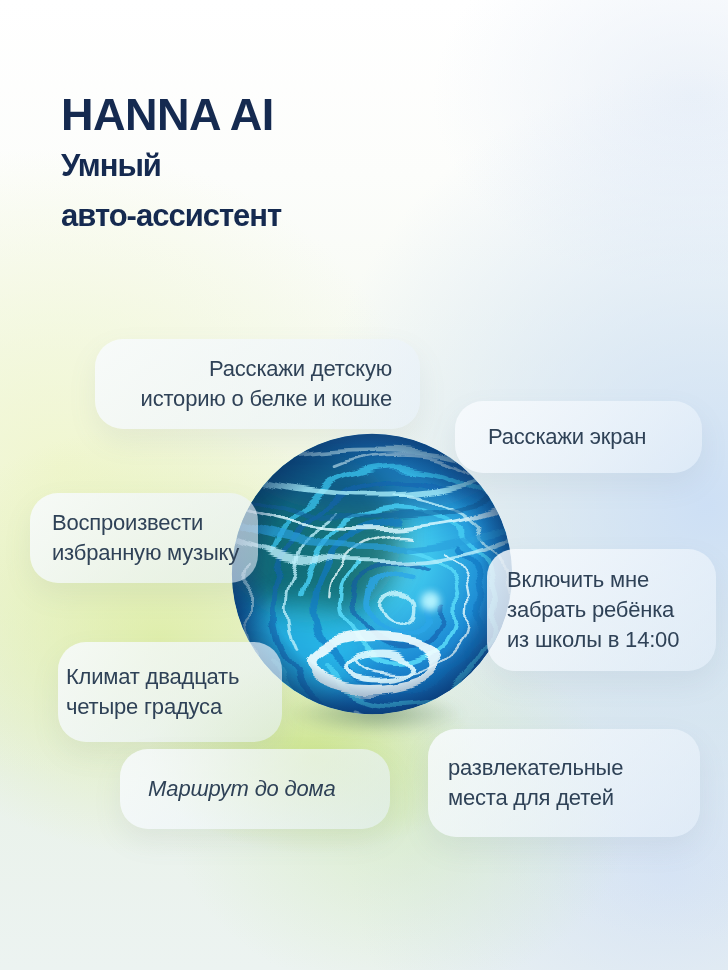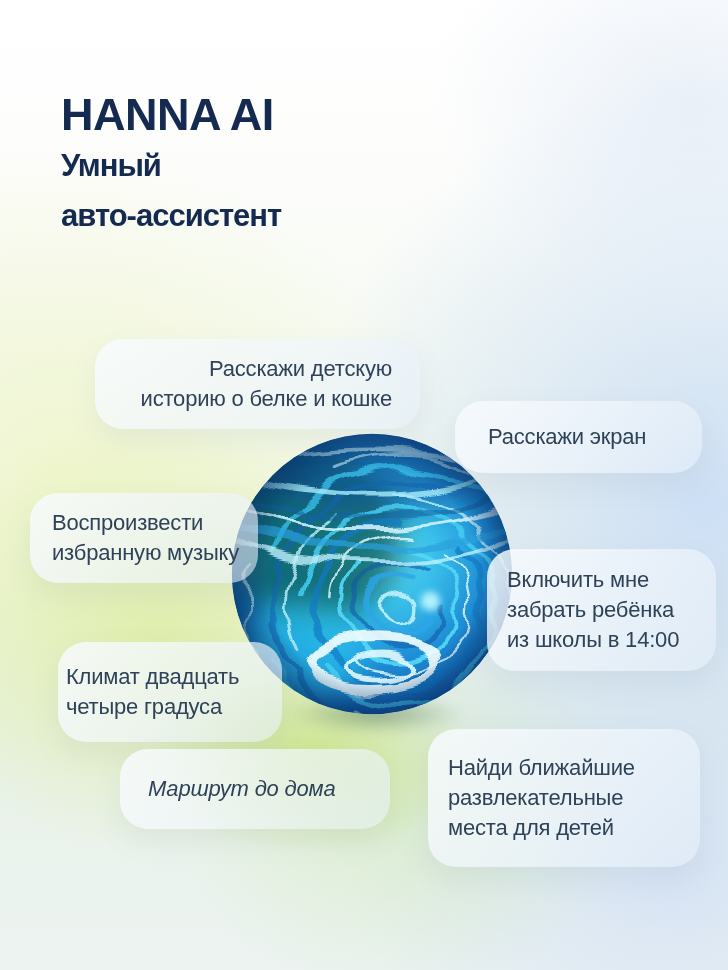--- a/index.html
+++ b/index.html
@@ -156,18 +156,17 @@
   <div class="bubble b-climate">
     <div class="line">Климат двадцать</div>
     <div class="line">четыре градуса</div>
   </div>
 
   <div class="bubble b-route">
     <div class="line">Маршрут до дома</div>
   </div>
 
   <div class="bubble b-places">
-    <div class="line">Найди ближайшие</div>
     <div class="line">развлекательные</div>
     <div class="line">места для детей</div>
   </div>
 
 </div>
 
 </body></html>

